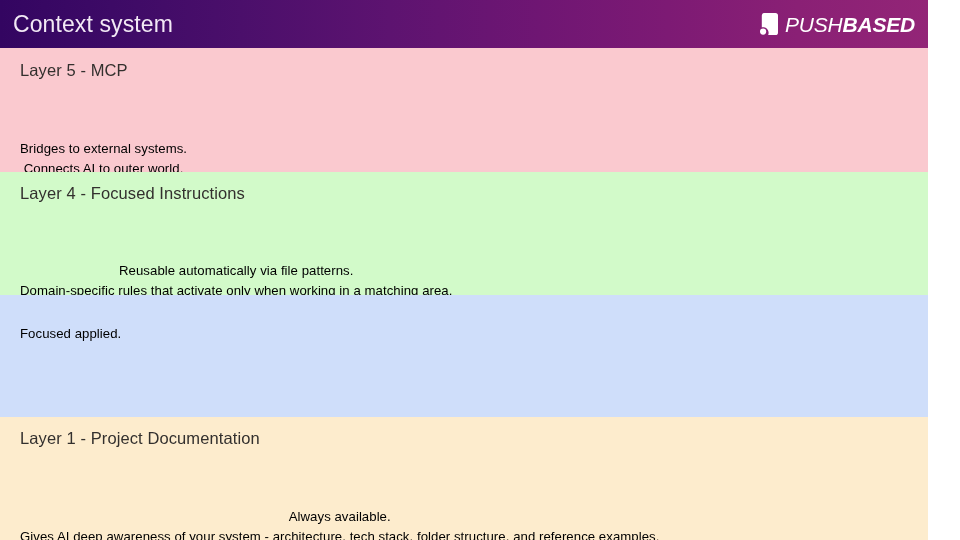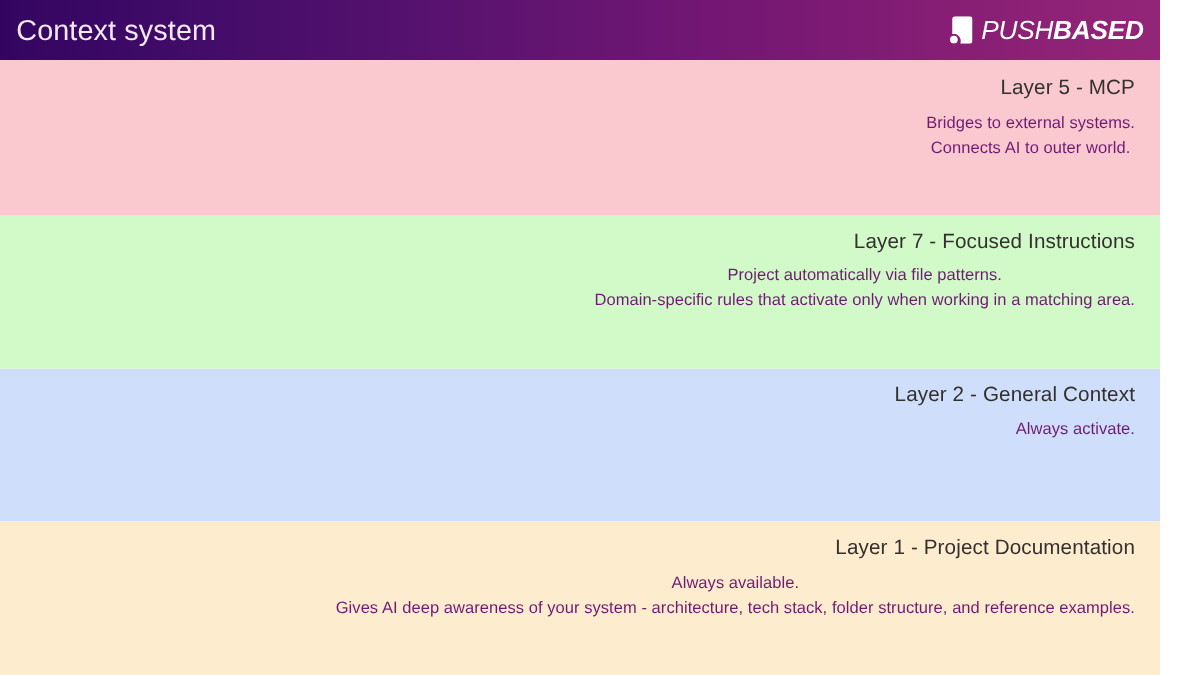--- a/index.html
+++ b/index.html
@@ -89,43 +89,44 @@
   .layers {
     flex: 1 1 auto;
     display: flex;
     flex-direction: column;
   }
 
   .layer {
     flex: 1 1 0;
     display: flex;
     flex-direction: column;
-    align-items: flex-end;
+    align-items: flex-start;
     justify-content: flex-start;
     box-sizing: border-box;
     padding: 11px 20px 0 20px;
     overflow: hidden;
+    gap: 40px;
   }
 
   .layer-title {
     font-size: 16.5px;
     font-weight: 400;
     color: #33302e;
     text-align: center;
     line-height: 1.25;
     letter-spacing: 0.1px;
     margin: 0;
     white-space: nowrap;
   }
 
   .layer-body {
-    margin-top: 7px;
+    margin-top: 18px;
     font-size: 13.2px;
     font-weight: 400;
-    color: #701a75;
+    color: #000000;
     text-align: center;
     line-height: 1.52;
     letter-spacing: 0.05px;
   }
   .layer-body .body-line {
     display: block;
     white-space: nowrap;
   }
 
   
@@ -155,31 +156,30 @@
     <div class="layer layer-5" style="background:#fac9cf">
       <div class="layer-title">Layer 5 - MCP</div>
       <div class="layer-body">
         <span class="body-line">Bridges to external systems.</span>
         <span class="body-line">Connects AI to outer world.</span>
       </div>
     </div>
 
 
     <div class="layer layer-3" style="background:#d2fac9">
-      <div class="layer-title">Layer 7 - Focused Instructions</div>
+      <div class="layer-title">Layer 4 - Focused Instructions</div>
       <div class="layer-body">
-        <span class="body-line">Project automatically via file patterns.</span>
+        <span class="body-line">Reusable automatically via file patterns.</span>
         <span class="body-line">Domain-specific rules that activate only when working in a matching area.</span>
       </div>
     </div>
 
     <div class="layer layer-2" style="background:#cfdefa">
-      <div class="layer-title">Layer 2 - General Context</div>
       <div class="layer-body">
-        <span class="body-line">Always activate.</span>
+        <span class="body-line">Focused applied.</span>
       </div>
     </div>
 
     <div class="layer layer-1" style="background:#fdeccd">
       <div class="layer-title">Layer 1 - Project Documentation</div>
       <div class="layer-body">
         <span class="body-line">Always available.</span>
         <span class="body-line">Gives AI deep awareness of your system - architecture, tech stack, folder structure, and reference examples.</span>
       </div>
     </div>

